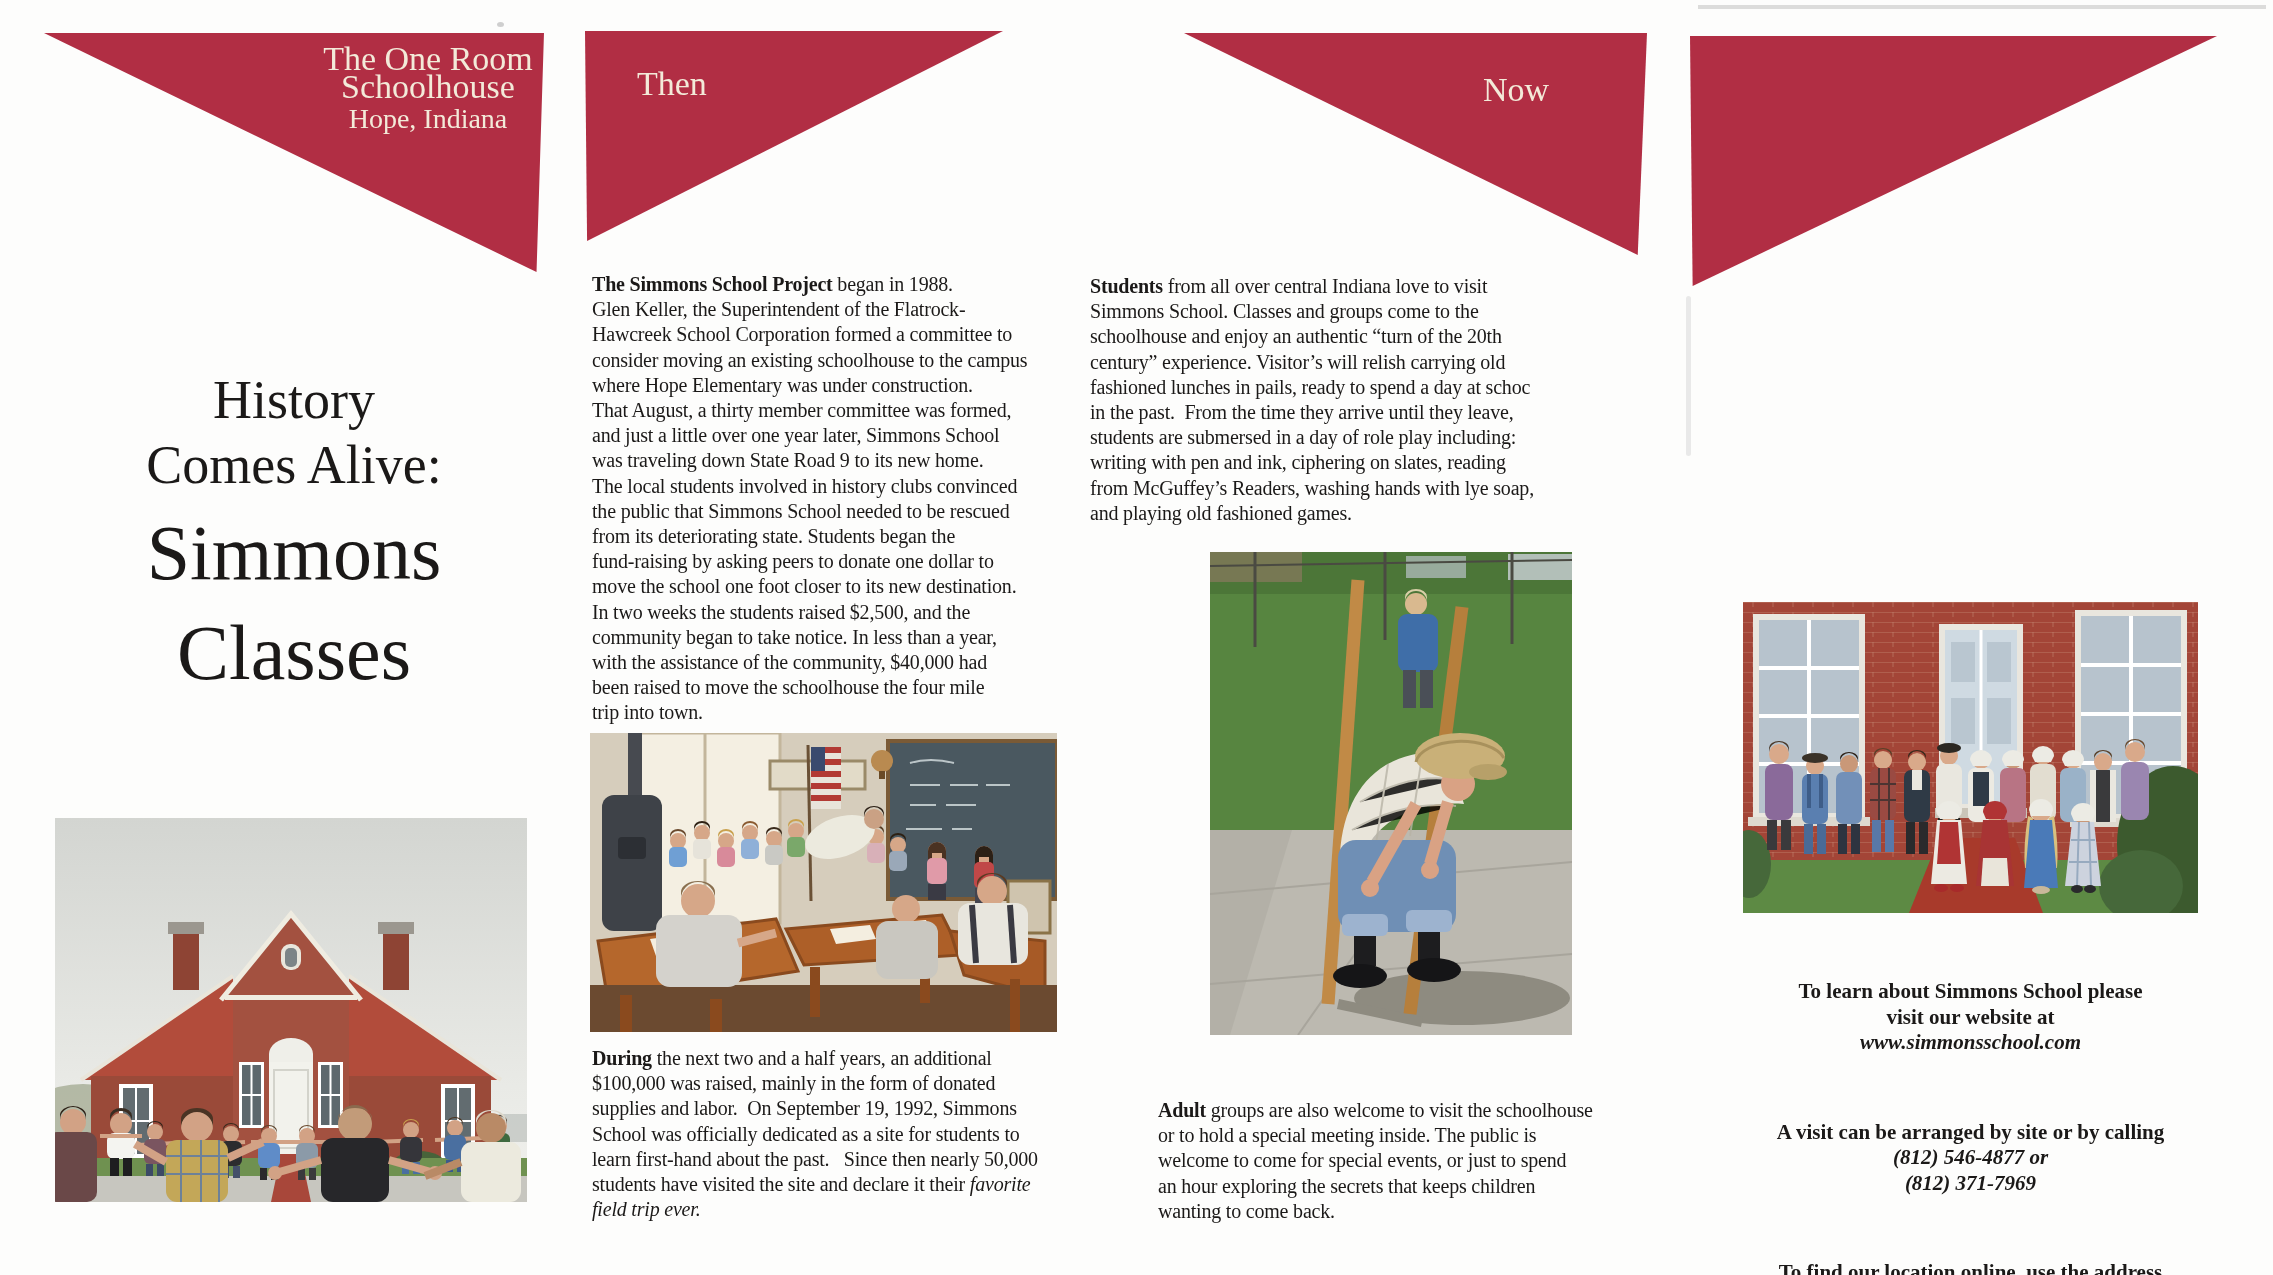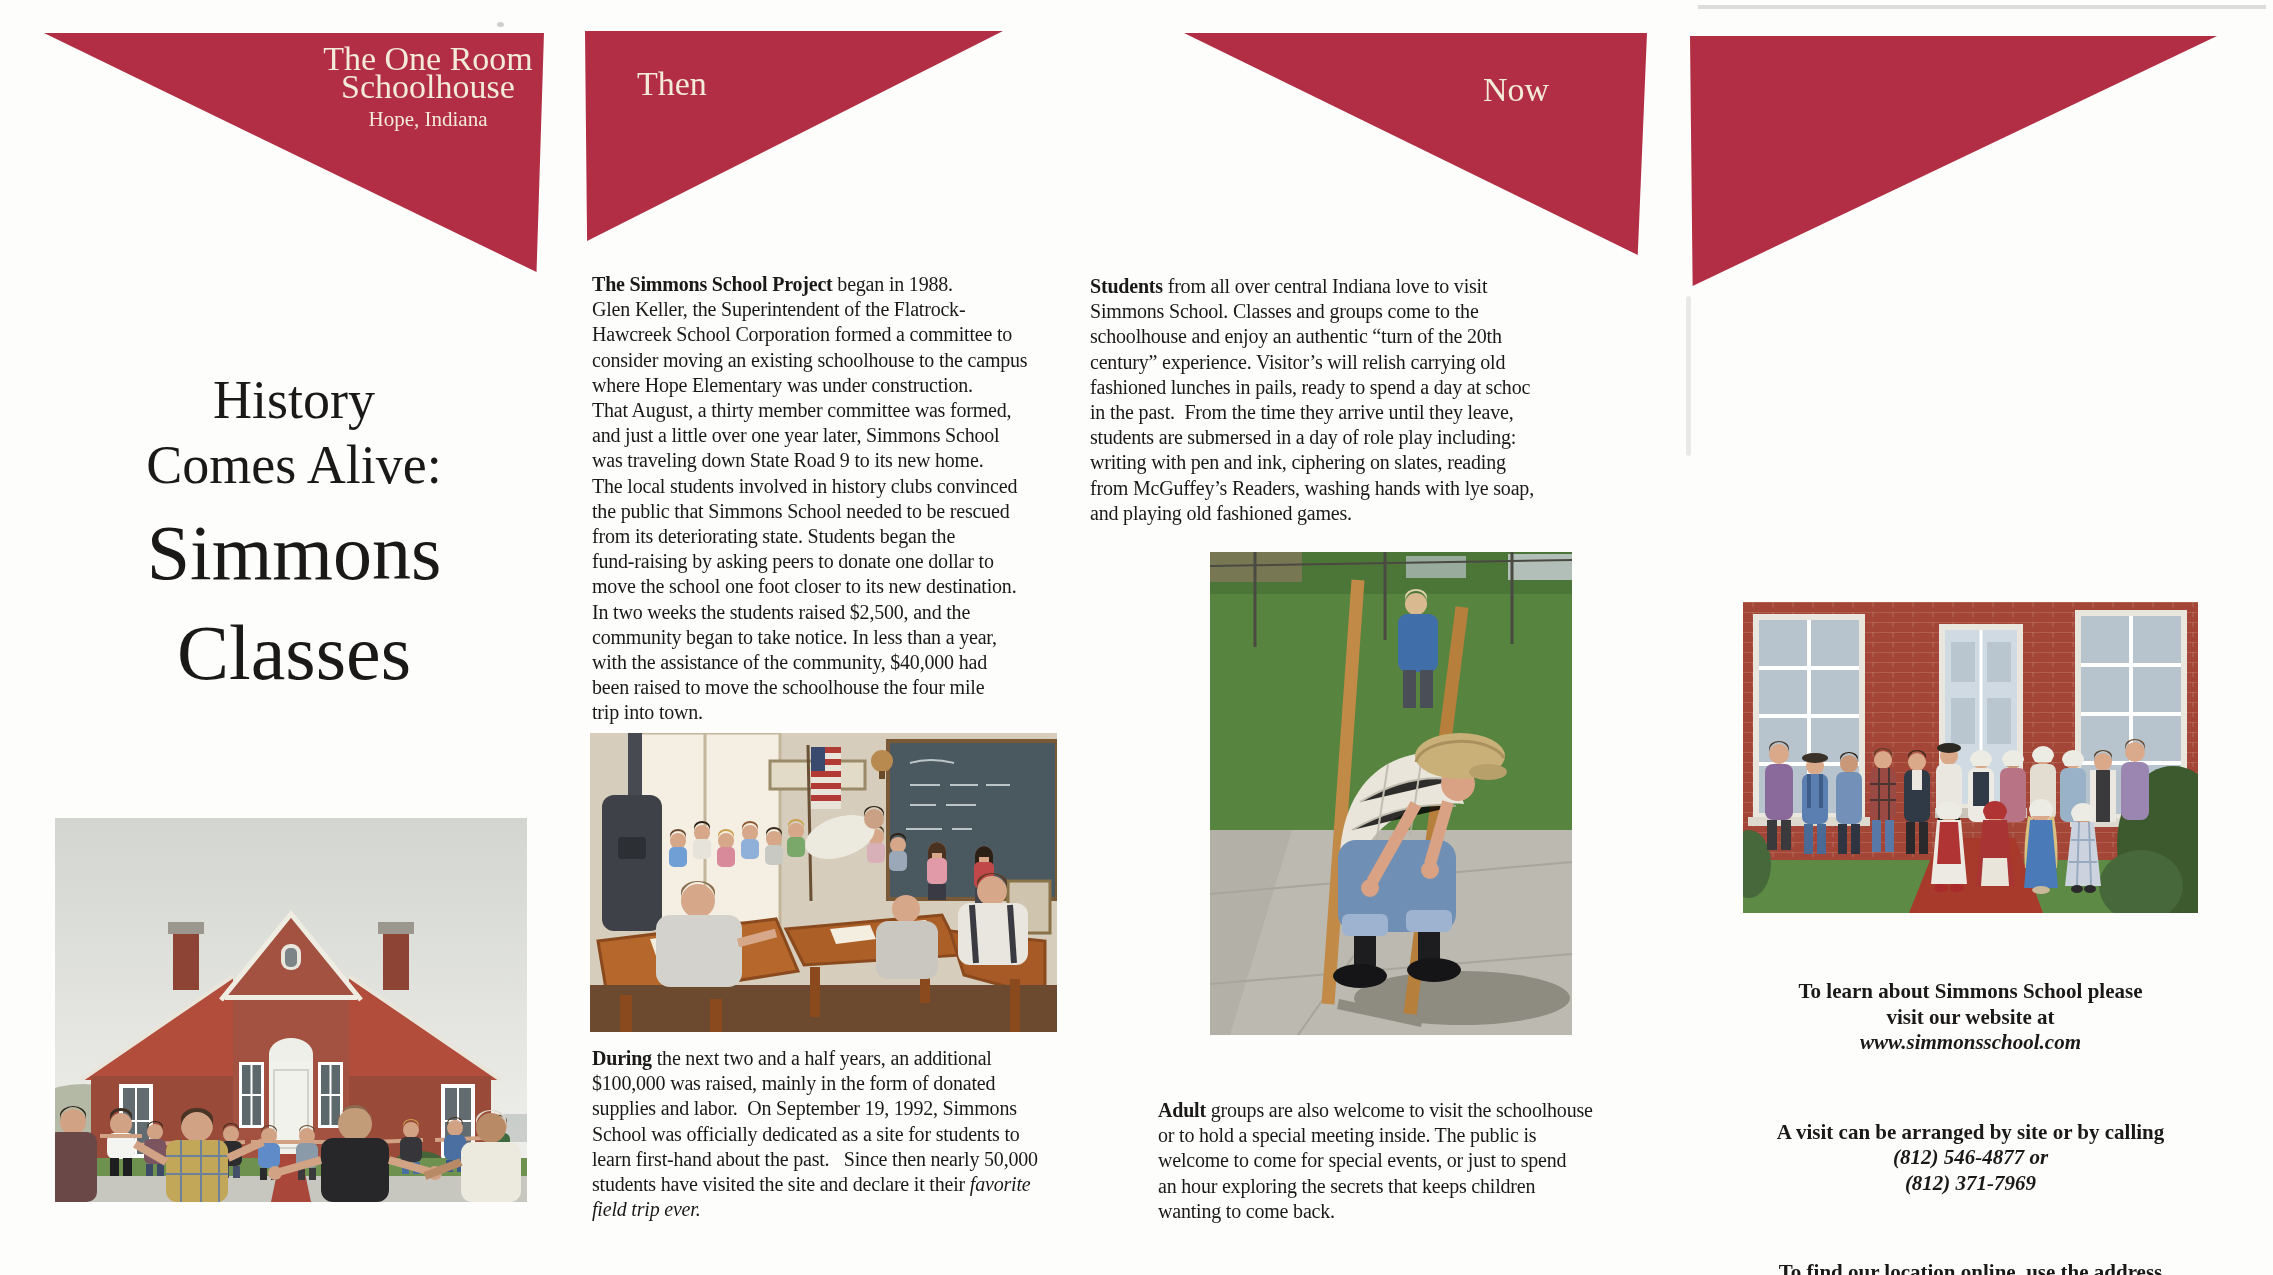--- a/index.html
+++ b/index.html
@@ -6,21 +6,21 @@
   .page{position:relative;width:2273px;height:1275px;background:#fdfdfc;overflow:hidden;
         font-family:"Liberation Serif", serif;color:var(--body-text,#1b1918);}
   .banner{position:absolute;background:var(--banner-red,#b12e44);}
   .b1{left:44px;top:33px;width:500px;height:239px;clip-path:polygon(0 0,100% 0,98.5% 100%);}
   .b2{left:585px;top:31px;width:418px;height:210px;clip-path:polygon(0 0,100% 0,0.5% 100%);text-align:center;}
   .b3{left:1184px;top:33px;width:463px;height:222px;clip-path:polygon(0 0,100% 0,98% 100%);}
   .b4{left:1690px;top:36px;width:527px;height:250px;clip-path:polygon(0 0,100% 0,0.5% 100%);}
   .banner-text{position:absolute;left:229px;top:12px;width:310px;text-align:center;
         color:var(--banner-text,#f3ead9);}
   .banner-text .big{font-size:34px;line-height:28px;}
-  .banner-text .small{font-size:21px;line-height:24px;margin-top:6px;}
+  .banner-text .small{font-size:28px;line-height:24px;margin-top:6px;}
   .banner-label{position:absolute;font-size:34px;line-height:38px;color:var(--banner-text,#f3ead9);}
   .b2 .banner-label{left:52px;top:34px;}
   .b3 .banner-label{left:299px;top:38px;}
   .cover-title{position:absolute;left:44px;top:368px;width:500px;text-align:center;}
   .cover-title .t1{font-size:54px;line-height:65px;}
   .cover-title .t2{font-size:78px;line-height:90px;margin-top:10px;}
   .bodytext{position:absolute;font-size:20px;line-height:25.2px;letter-spacing:-0.2px;
         white-space:pre;color:var(--body-text,#1b1918);}
   .bodytext b{font-weight:bold;}
   .bodytext i{font-style:italic;}

